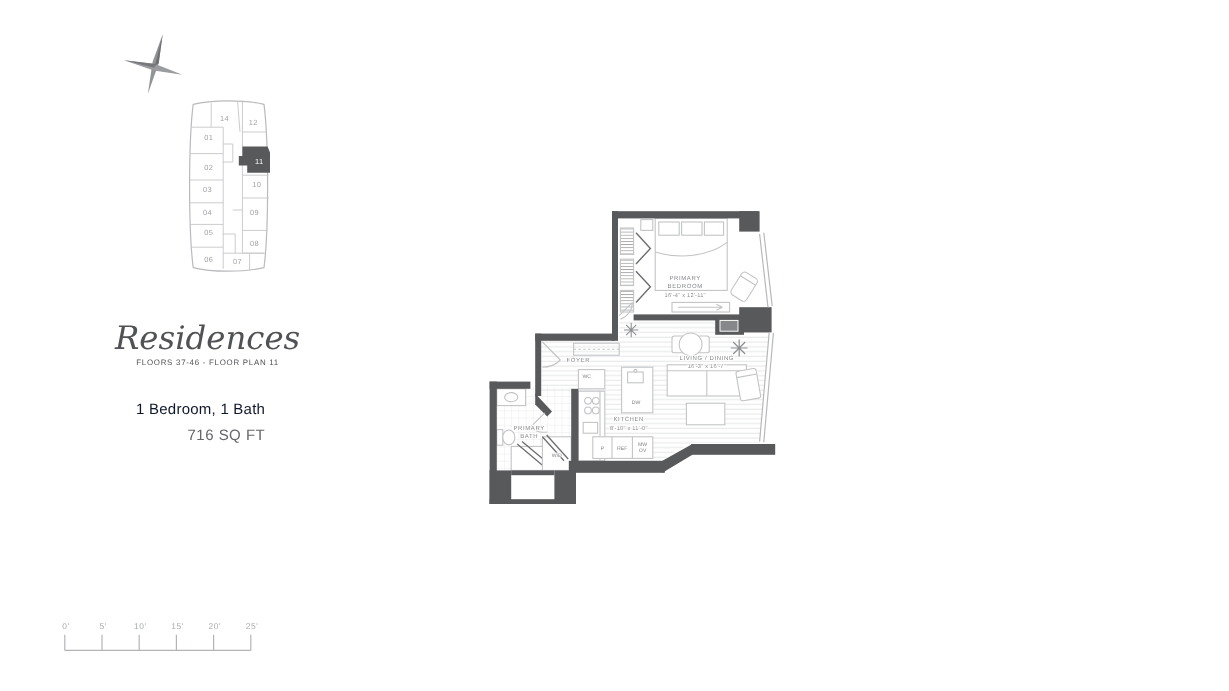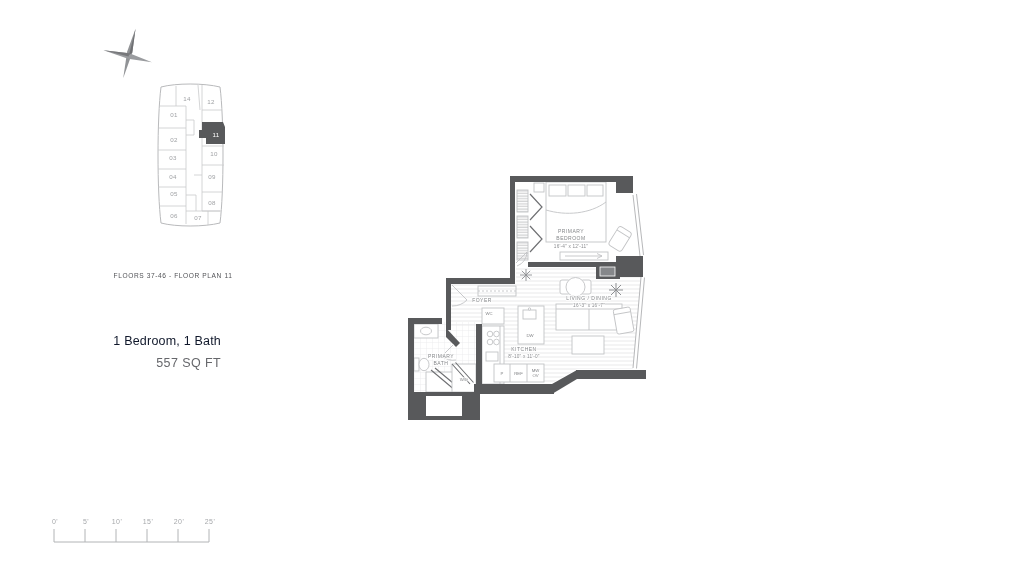--- a/index.html
+++ b/index.html
@@ -65,24 +65,25 @@
     <text class="key-num" x="22" y="138">06</text>
     <text class="key-num" x="46" y="140">07</text>
     <text class="key-num" x="60" y="125">08</text>
     <text class="key-num" x="60" y="99">09</text>
     <text class="key-num" x="62" y="76">10</text>
     <text class="key-num" x="64" y="57" fill="#ffffff" style="fill:#ffffff">11</text>
   </g>
 </svg>
 
 <div class="abs" id="brand-block">
+  <div id="brand-title">Residences</div>
   <div id="brand-subtitle">FLOORS 37-46 - FLOOR PLAN 11</div>
 </div>
 <div class="abs" id="config-line">1 Bedroom, 1 Bath</div>
-<div class="abs" id="area-line">557 SQ FT</div>
+<div class="abs" id="area-line">716 SQ FT</div>
 
 <svg class="abs" style="left:405px;top:172px" width="248" height="252" viewBox="405 172 248 252">
   <defs>
     <pattern id="stripes" patternUnits="userSpaceOnUse" width="4" height="4">
       <line x1="0" y1="1" x2="4" y2="1" stroke="#e6e7e8" stroke-width="0.9"></line>
     </pattern>
     <pattern id="tile" patternUnits="userSpaceOnUse" width="6" height="6">
       <path d="M0,0 H6 M0,0 V6" stroke="#e9eaeb" stroke-width="0.8" fill="none"></path>
     </pattern>
     <pattern id="hatch" patternUnits="userSpaceOnUse" width="11" height="2.6">

